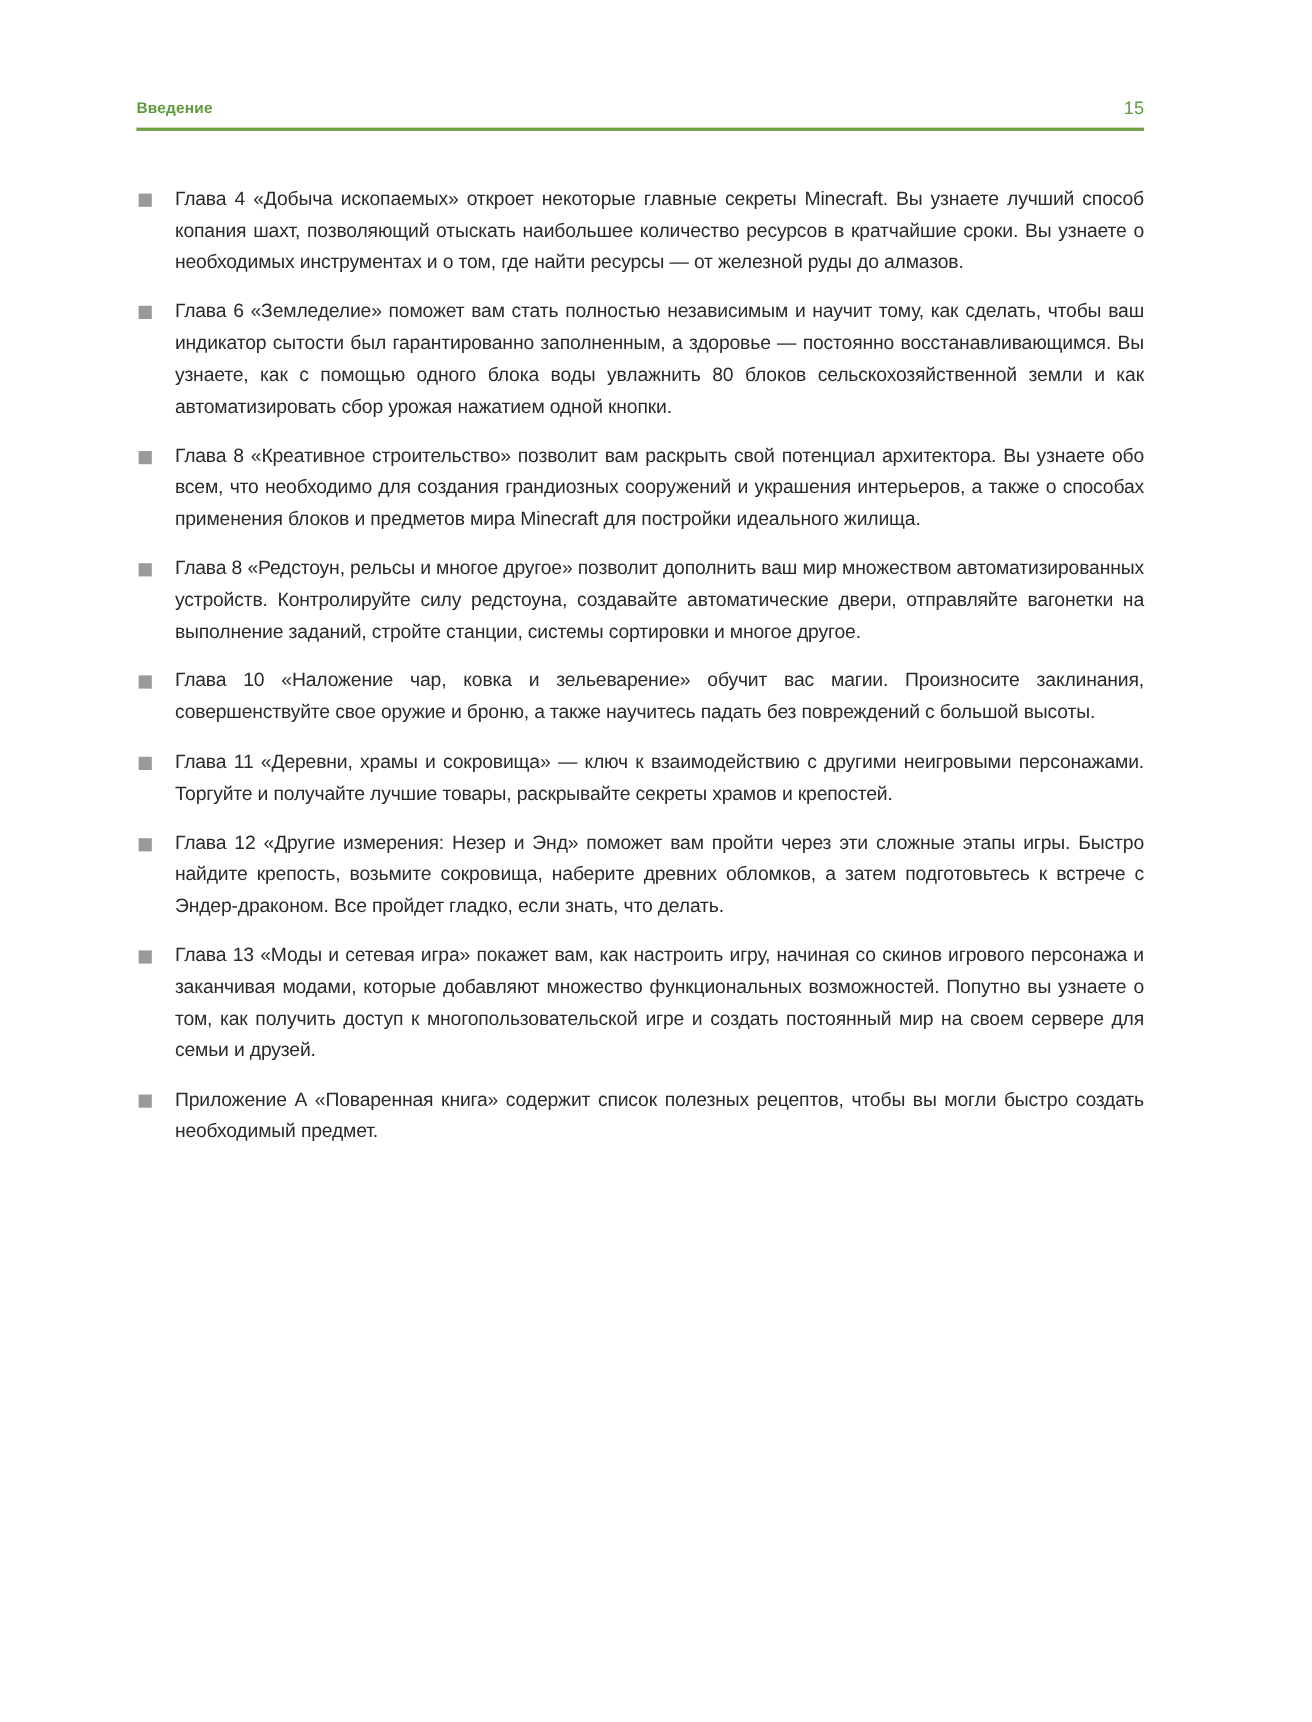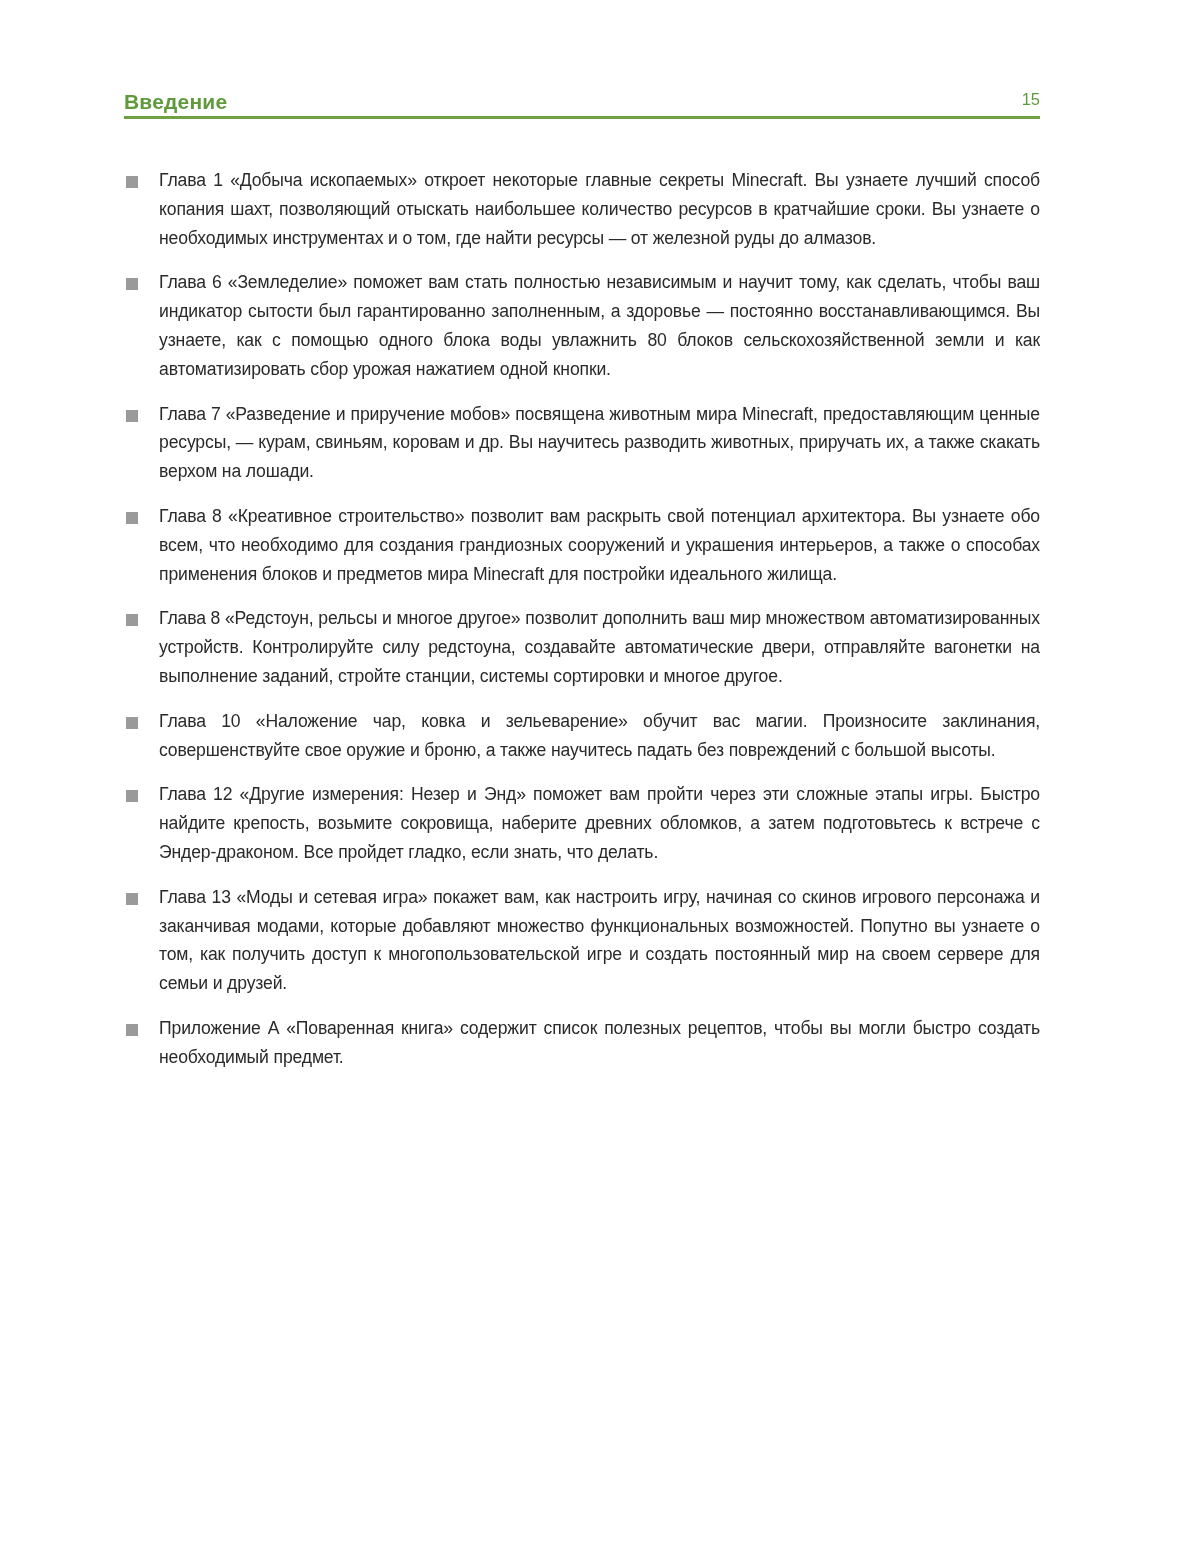--- a/index.html
+++ b/index.html
@@ -19,21 +19,21 @@
     position: absolute;
     left: 124px;
     top: 88px;
     width: 916px;
     height: 32px;
   }
   .header-title {
     position: absolute;
     left: 0;
     top: 2px;
-    font-size: 21px;
+    font-size: 14px;
     font-weight: bold;
     color: #5f9a3c;
     letter-spacing: 0.2px;
   }
   .page-number {
     position: absolute;
     right: 0;
     top: 2px;
     font-size: 16.5px;
     font-weight: normal;
@@ -80,41 +80,41 @@
 <div class="page-header">
   <span class="header-title">Введение</span>
   <span class="page-number">15</span>
   <div class="header-rule"></div>
 </div>
 
 <div class="content">
 
   <p class="para">
     <span class="bullet"></span>
-    <span class="text">Глава 1 «Добыча ископаемых» откроет некоторые главные секреты Minecraft. Вы узнаете лучший способ копания шахт, позволяющий отыскать наибольшее количество ресурсов в кратчайшие сроки. Вы узнаете о необходимых инструментах и о том, где найти ресурсы — от железной руды до алмазов.</span>
+    <span class="text">Глава 4 «Добыча ископаемых» откроет некоторые главные секреты Minecraft. Вы узнаете лучший способ копания шахт, позволяющий отыскать наибольшее количество ресурсов в кратчайшие сроки. Вы узнаете о необходимых инструментах и о том, где найти ресурсы — от железной руды до алмазов.</span>
   </p>
   <p class="para">
     <span class="bullet"></span>
     <span class="text">Глава 6 «Земледелие» поможет вам стать полностью независимым и научит тому, как сделать, чтобы ваш индикатор сытости был гарантированно заполненным, а здоровье — постоянно восстанавливающимся. Вы узнаете, как с помощью одного блока воды увлажнить 80 блоков сельскохозяйственной земли и как автоматизировать сбор урожая нажатием одной кнопки.</span>
-  </p>
-  <p class="para">
-    <span class="bullet"></span>
-    <span class="text">Глава 7 «Разведение и приручение мобов» посвящена животным мира Minecraft, предоставляющим ценные ресурсы, — курам, свиньям, коровам и др. Вы научитесь разводить животных, приручать их, а также скакать верхом на лошади.</span>
   </p>
   <p class="para">
     <span class="bullet"></span>
     <span class="text">Глава 8 «Креативное строительство» позволит вам раскрыть свой потенциал архитектора. Вы узнаете обо всем, что необходимо для создания грандиозных сооружений и украшения интерьеров, а также о способах применения блоков и предметов мира Minecraft для постройки идеального жилища.</span>
   </p>
   <p class="para">
     <span class="bullet"></span>
     <span class="text">Глава 8 «Редстоун, рельсы и многое другое» позволит дополнить ваш мир множеством автоматизированных устройств. Контролируйте силу редстоуна, создавайте автоматические двери, отправляйте вагонетки на выполнение заданий, стройте станции, системы сортировки и многое другое.</span>
   </p>
   <p class="para">
     <span class="bullet"></span>
     <span class="text">Глава 10 «Наложение чар, ковка и зельеварение» обучит вас магии. Произносите заклинания, совершенствуйте свое оружие и броню, а также научитесь падать без повреждений с большой высоты.</span>
+  </p>
+  <p class="para">
+    <span class="bullet"></span>
+    <span class="text">Глава 11 «Деревни, храмы и сокровища» — ключ к взаимодействию с другими неигровыми персонажами. Торгуйте и получайте лучшие товары, раскрывайте секреты храмов и крепостей.</span>
   </p>
   <p class="para">
     <span class="bullet"></span>
     <span class="text">Глава 12 «Другие измерения: Незер и Энд» поможет вам пройти через эти сложные этапы игры. Быстро найдите крепость, возьмите сокровища, наберите древних обломков, а затем подготовьтесь к встрече с Эндер-драконом. Все пройдет гладко, если знать, что делать.</span>
   </p>
   <p class="para">
     <span class="bullet"></span>
     <span class="text">Глава 13 «Моды и сетевая игра» покажет вам, как настроить игру, начиная со скинов игрового персонажа и заканчивая модами, которые добавляют множество функциональных возможностей. Попутно вы узнаете о том, как получить доступ к многопользовательской игре и создать постоянный мир на своем сервере для семьи и друзей.</span>
   </p>
   <p class="para">

